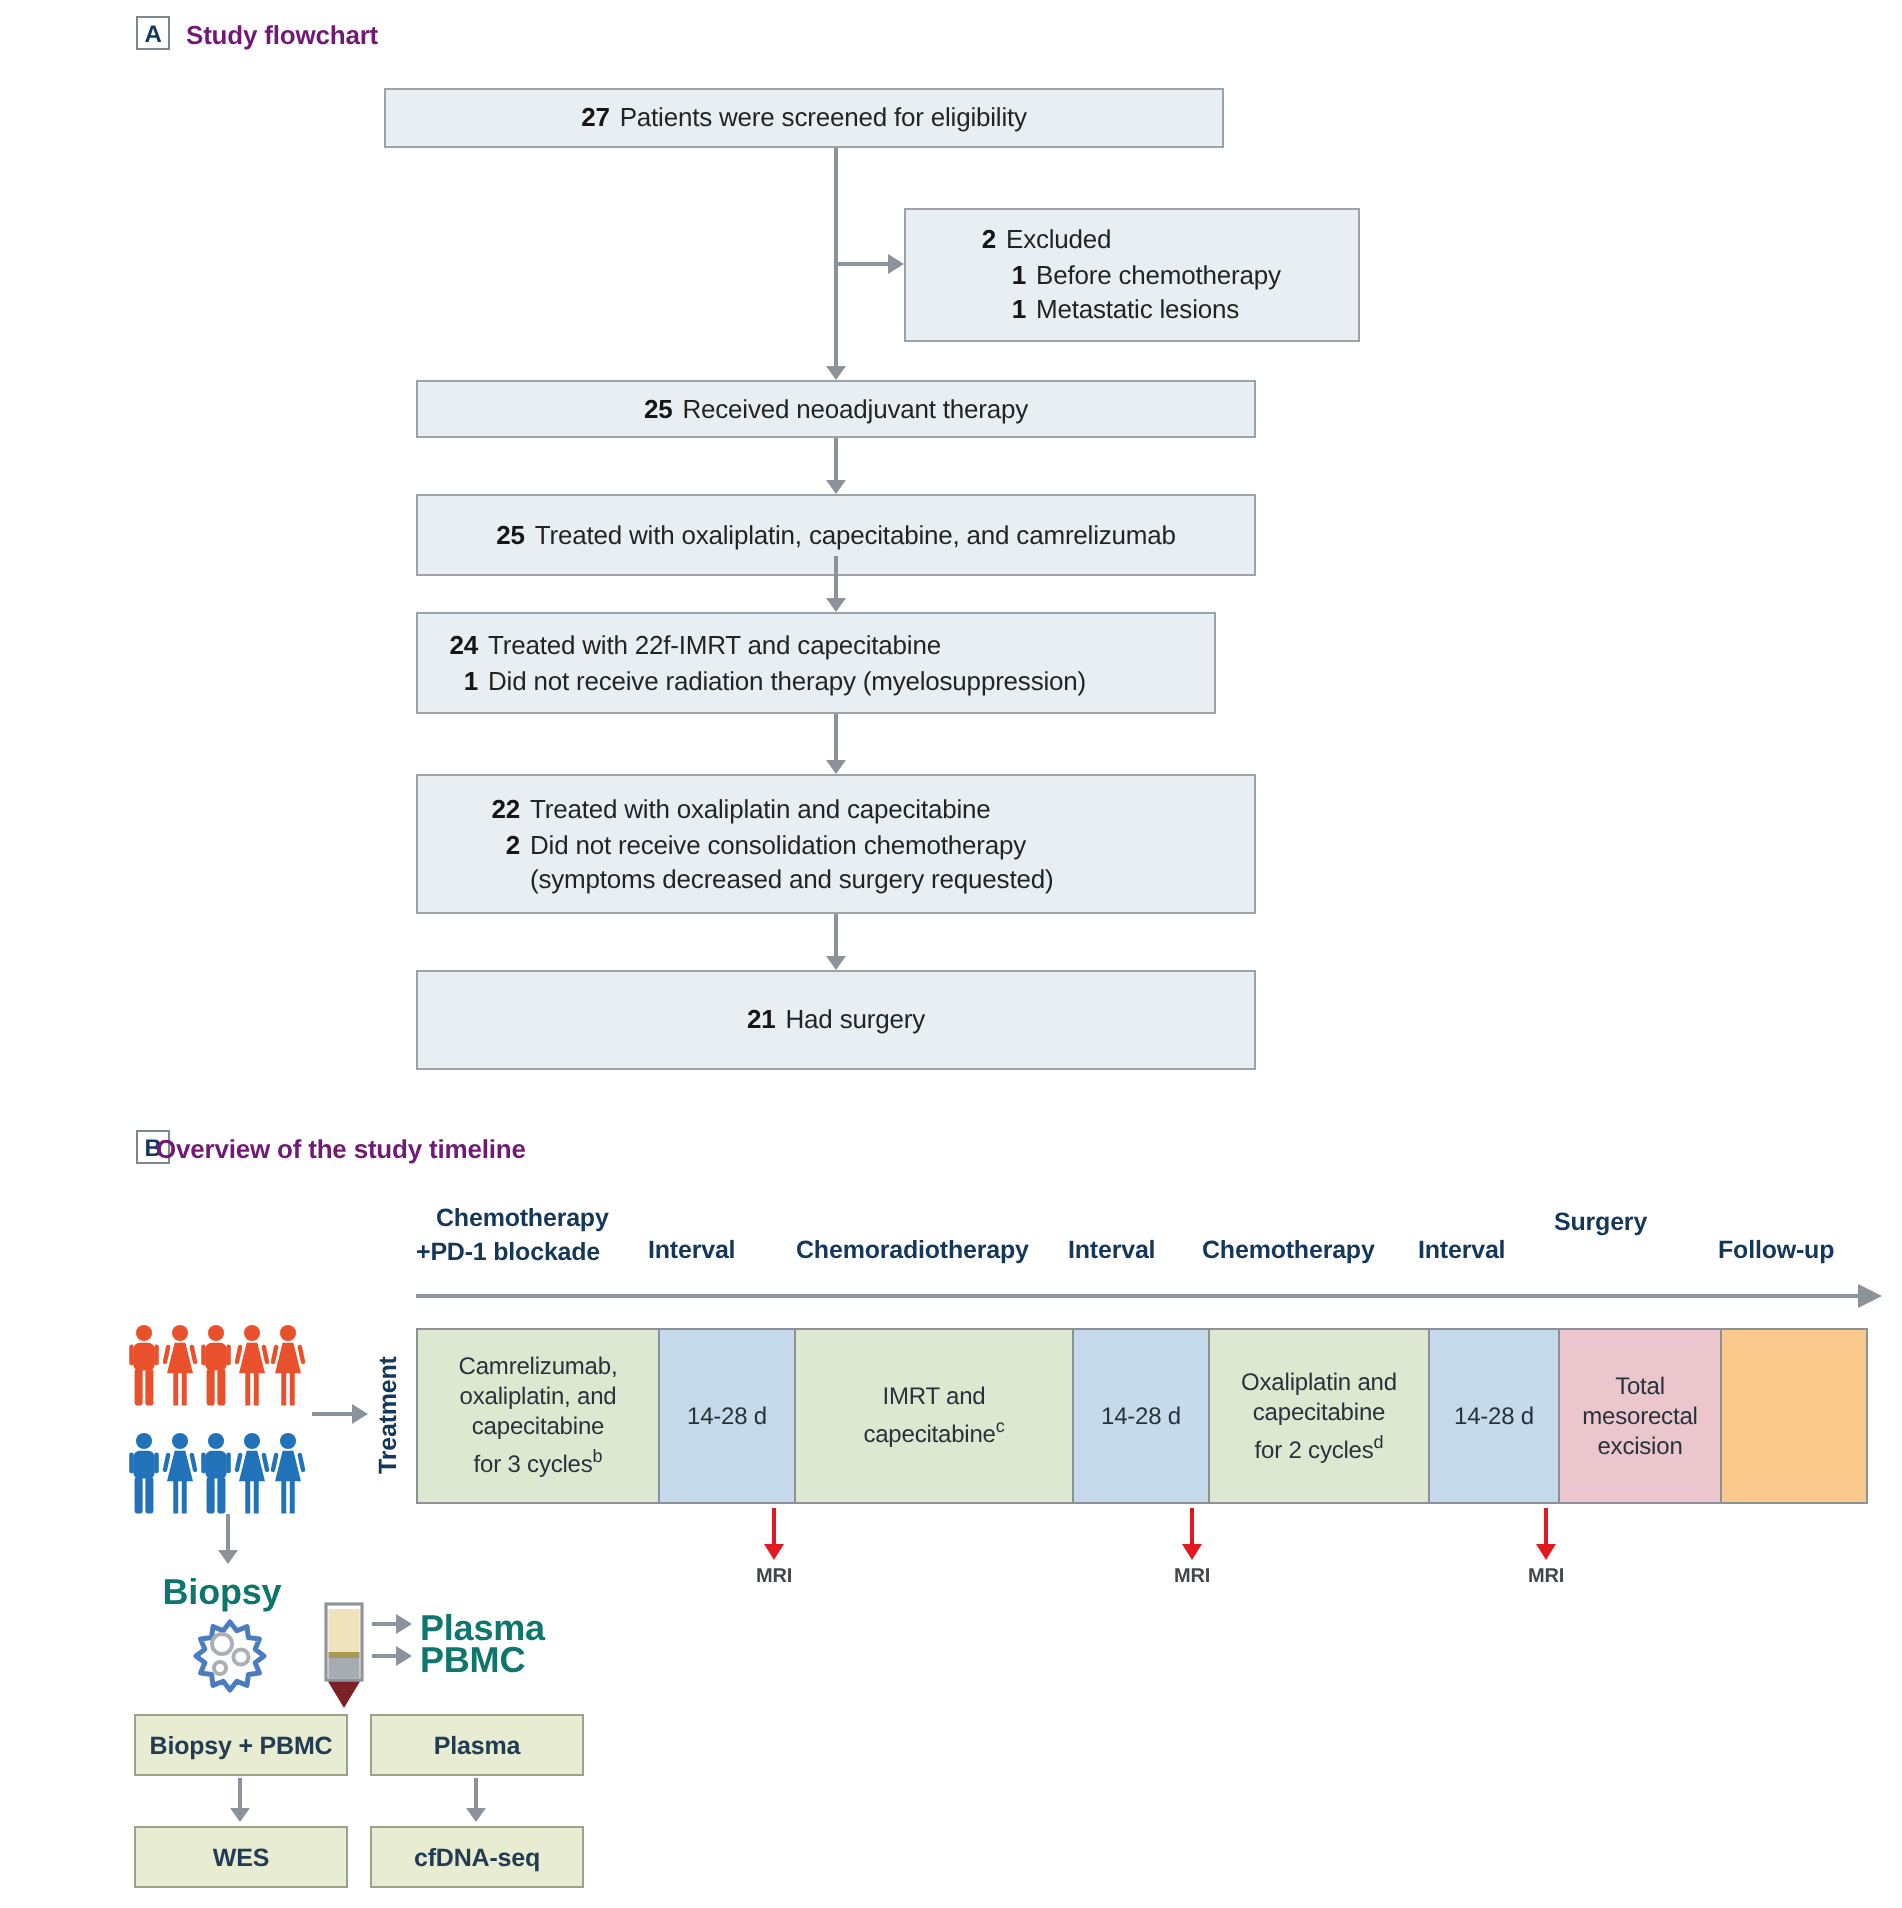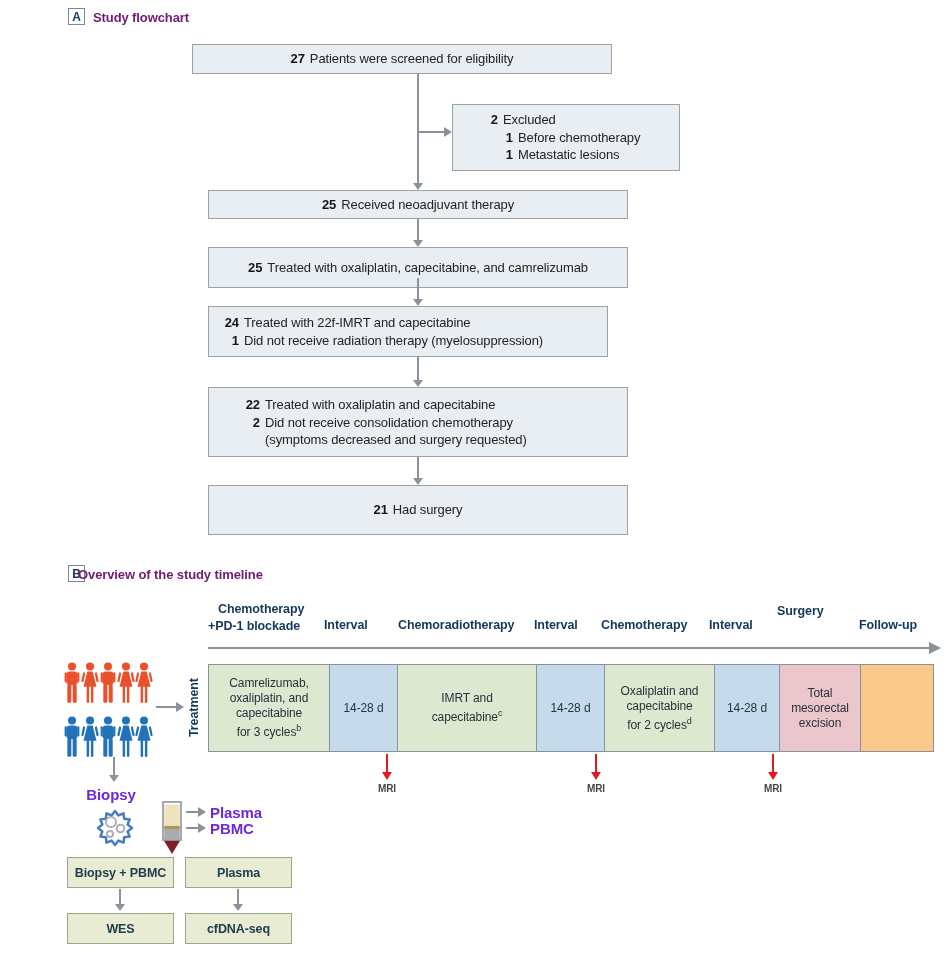--- a/index.html
+++ b/index.html
@@ -42,21 +42,21 @@
   .phase.orange{background:#f9c98b;}
   .vlab{position:absolute;writing-mode:vertical-rl;transform:rotate(180deg);
        text-align:center;font-weight:bold;color:#14375a;font-size:12.5px;}
   .mri-label{position:absolute;width:44px;text-align:center;font-size:10px;font-weight:bold;color:#42474c;}
   
   .people-row{position:absolute;display:flex;}
   .person{width:18px;height:43px;}
   .person.orange{fill:#e8512b;}
   .person.blue{fill:#2172b8;}
   
-  .slabel{position:absolute;font-size:15px;font-weight:600;color:#6d28d9;white-space:nowrap;}
+  .slabel{position:absolute;font-size:18px;font-weight:600;color:#0f766e;white-space:nowrap;}
   .sbox{position:absolute;width:107px;height:31px;background:#e7ecd3;border:1px solid #9aa489;
        box-sizing:border-box;display:flex;align-items:center;justify-content:center;
        font-size:12.5px;font-weight:600;color:#223c51;}
 </style>
 </head>
 <body>
 
 <div id="fig">
 
   <svg width="0" height="0" style="position:absolute" aria-hidden="true">

